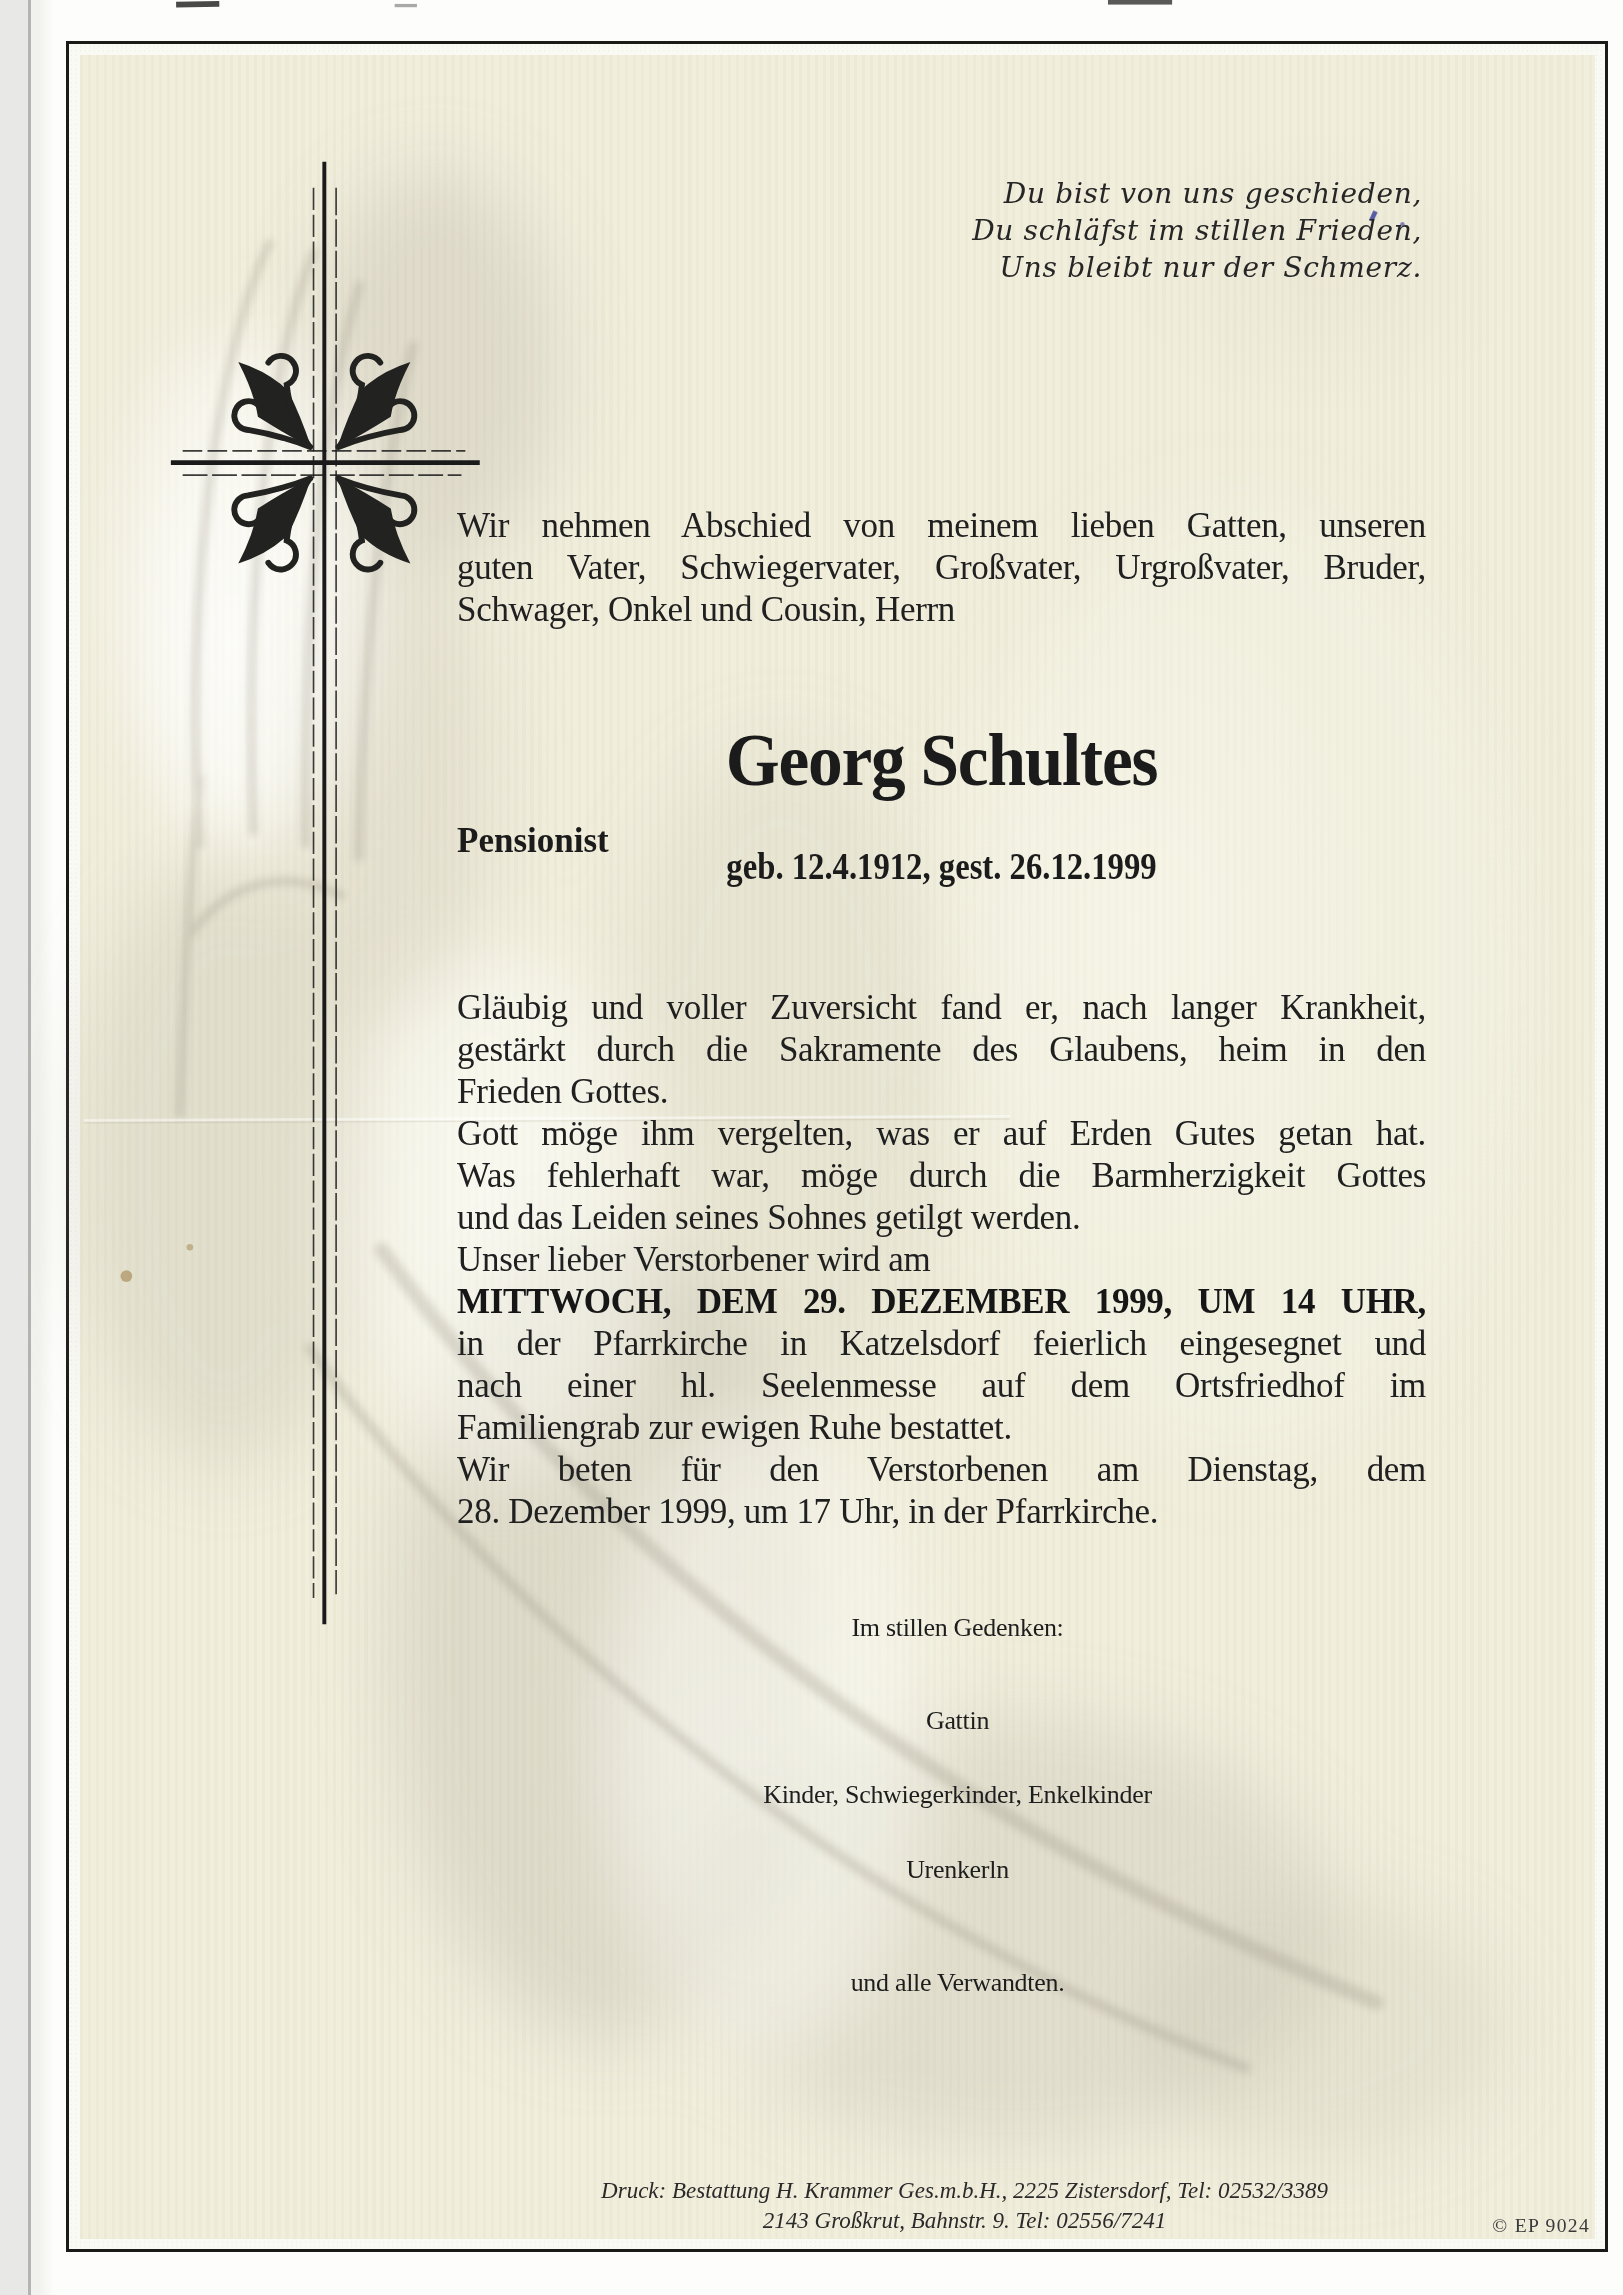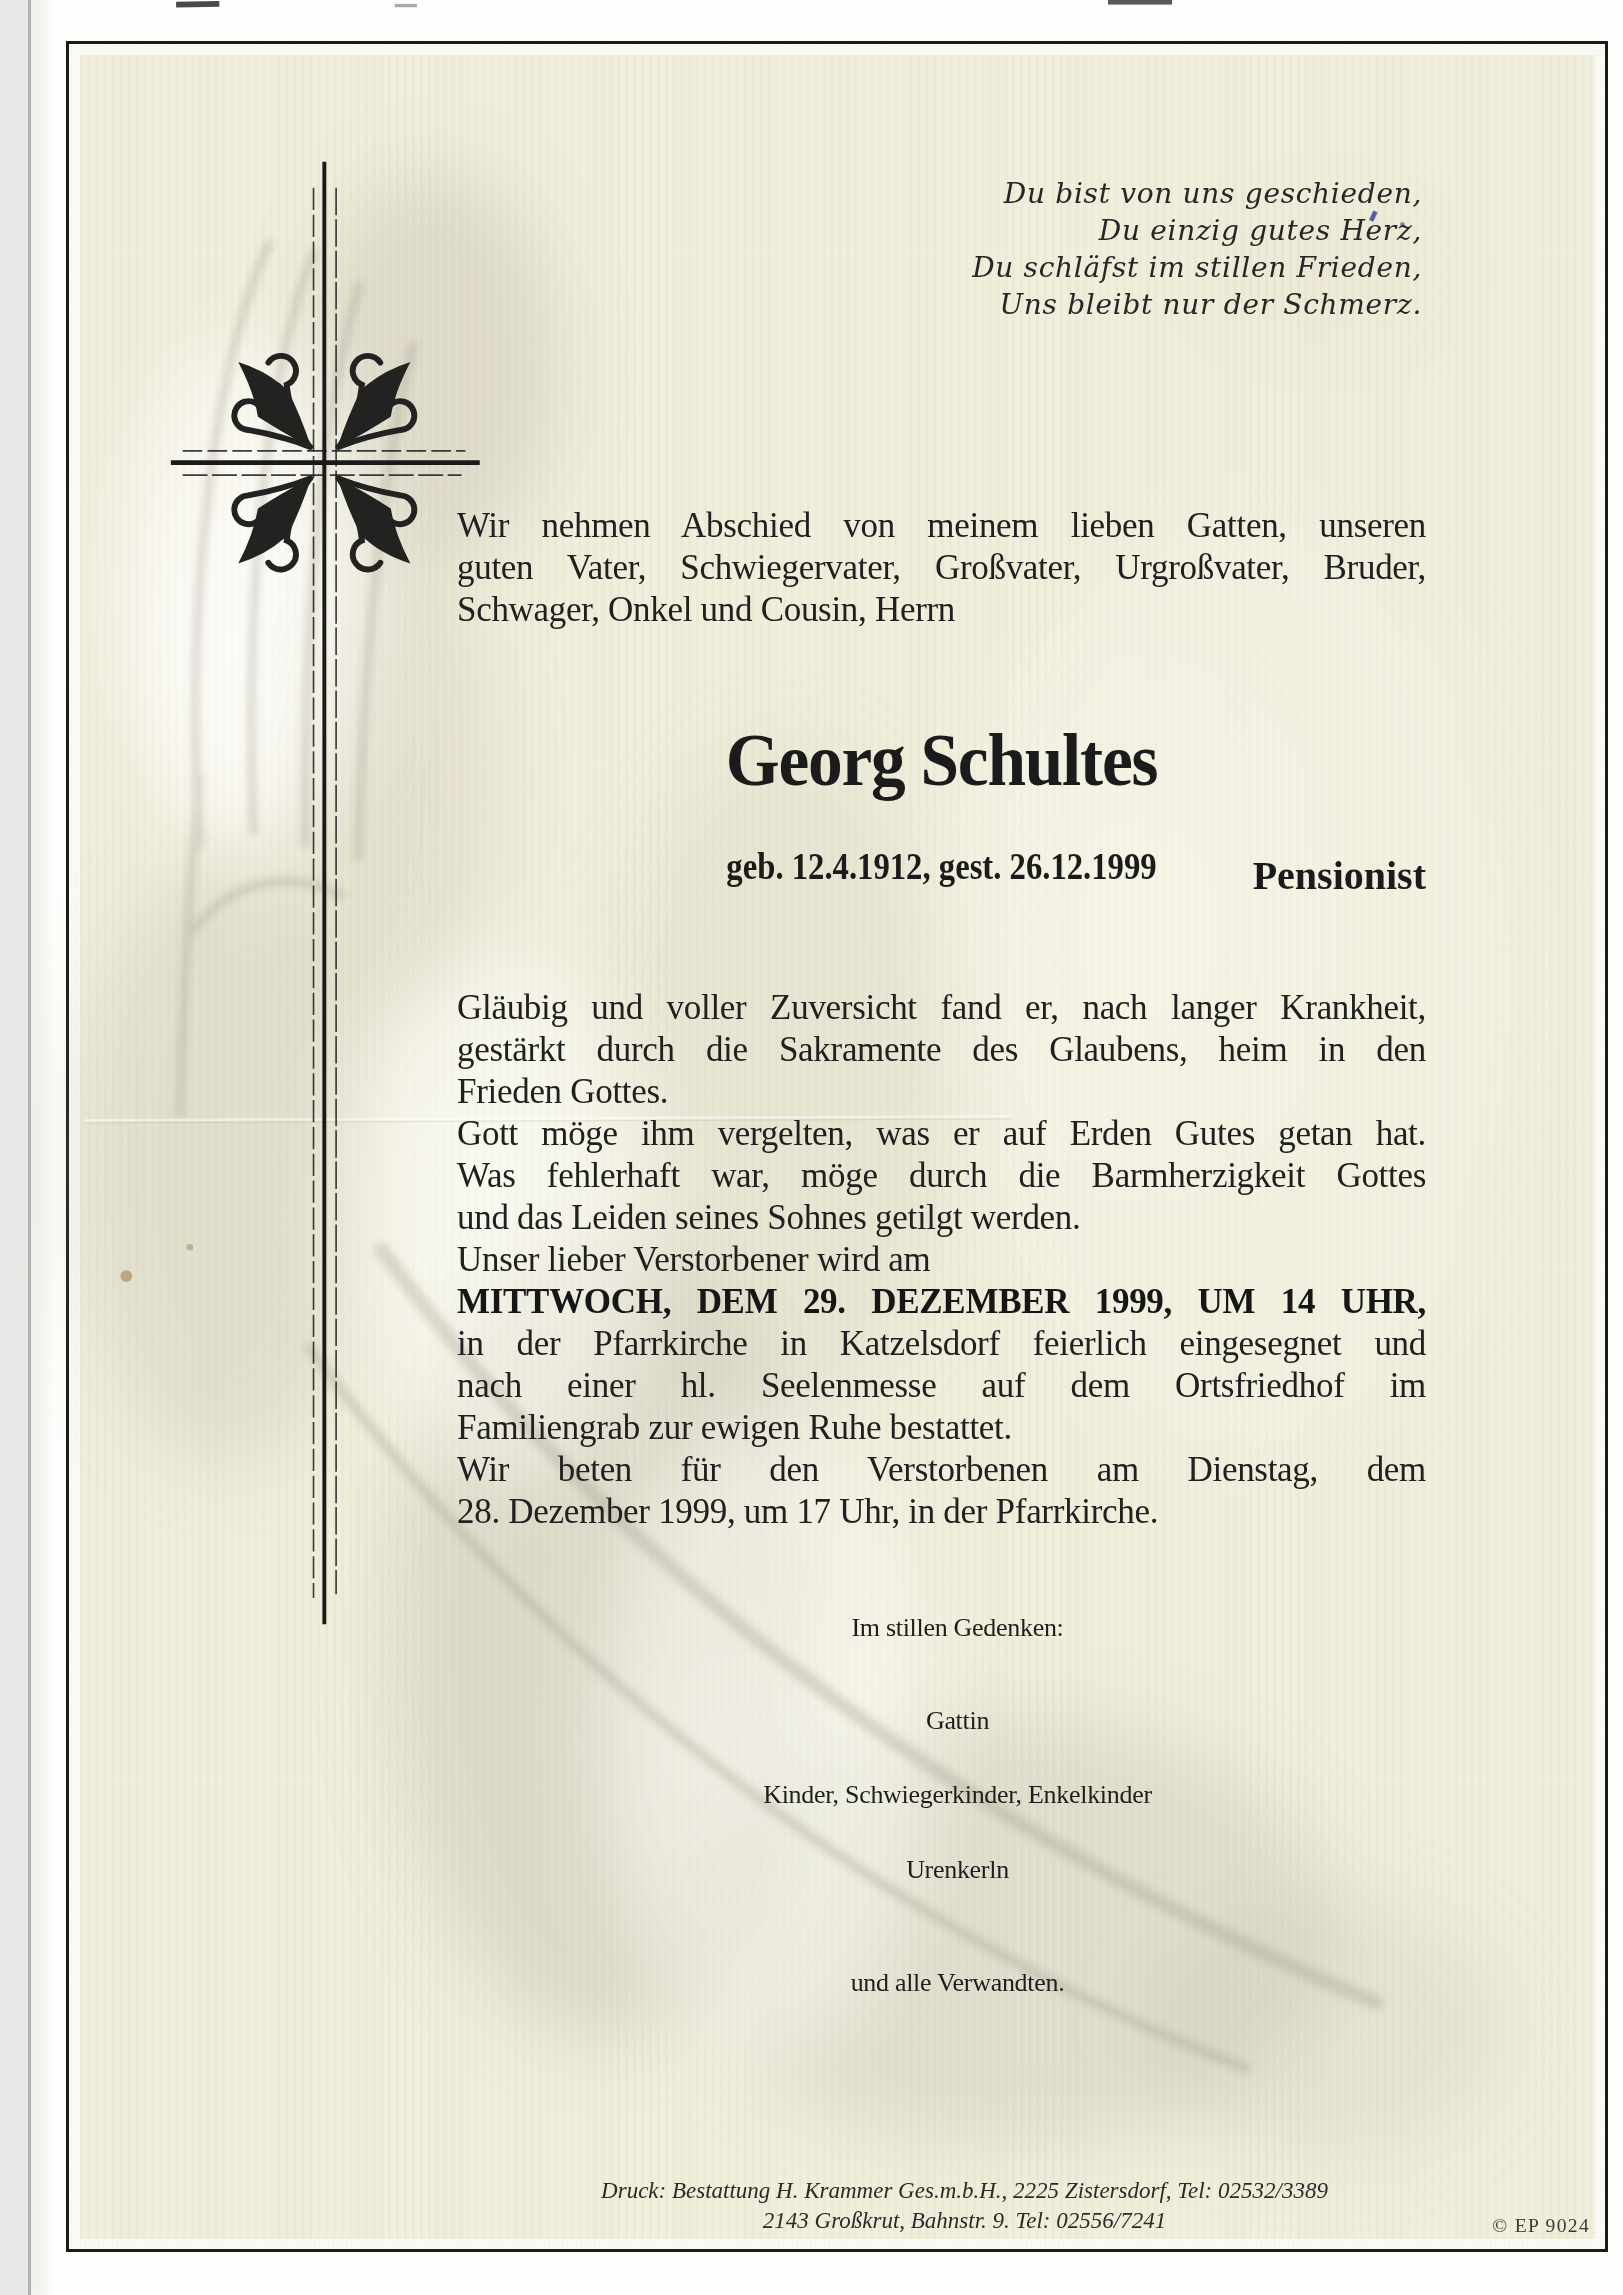--- a/index.html
+++ b/index.html
@@ -54,22 +54,22 @@
   .bold{font-weight:bold;color:#161616;}
   .intro{top:505px;}
   .bodyblock{top:987px;}
 
   .name-line{
     position:absolute;left:429px;top:721px;width:969px;text-align:center;
     font-weight:bold;font-size:73px;line-height:1.1;color:#1b1b1b;
     letter-spacing:-1.3px;transform:scaleX(.95);transform-origin:center;
   }
   .occupation{
-    position:absolute;left:429px;top:852px;width:969px;text-align:right;
-    font-weight:bold;font-size:40px;color:#1b1b1b;
+    position:absolute;left:429px;top:821px;width:969px;text-align:left;
+    font-weight:bold;font-size:35px;color:#1b1b1b;
   }
   .dates{
     position:absolute;left:429px;top:844px;width:969px;text-align:center;
     font-weight:bold;font-size:38px;color:#1b1b1b;
     transform:scaleX(.86);transform-origin:center;
   }
   .mem{
     position:absolute;left:429px;width:1001px;text-align:center;
     font-weight:normal;font-size:26px;color:#1d1d1d;letter-spacing:-0.3px;
   }
@@ -157,21 +157,20 @@
       <path d="M 429 681 Q 401 642 395 588 A 23 23 0 1 0 367 554" fill="none" stroke="#222220" stroke-width="9" stroke-linecap="round"></path>
       <path d="M 431 683 Q 388 666 336 657 A 22 22 0 1 1 357 626" fill="none" stroke="#222220" stroke-width="9" stroke-linecap="round"></path>
     </g>
     <use href="#fl" transform="matrix(-1,0,0,1,905,0)"></use>
     <use href="#fl" transform="matrix(1,0,0,-1,0,1414)"></use>
     <use href="#fl" transform="matrix(-1,0,0,-1,905,1414)"></use>
   </svg>
 
   <div class="poem">
     <div>Du bist von uns geschieden,</div>
-    <div>Du einzig gutes Herz,</div>
     <div>Du schläfst im stillen Frieden,</div>
     <div>Uns bleibt nur der Schmerz.</div>
   </div>
 
   <div class="textcol intro">
     <div class="bl jl">Wir nehmen Abschied von meinem lieben Gatten, unseren</div>
     <div class="bl jl">guten Vater, Schwiegervater, Großvater, Urgroßvater, Bruder,</div>
     <div class="bl ll">Schwager, Onkel und Cousin, Herrn</div>
   </div>
 

